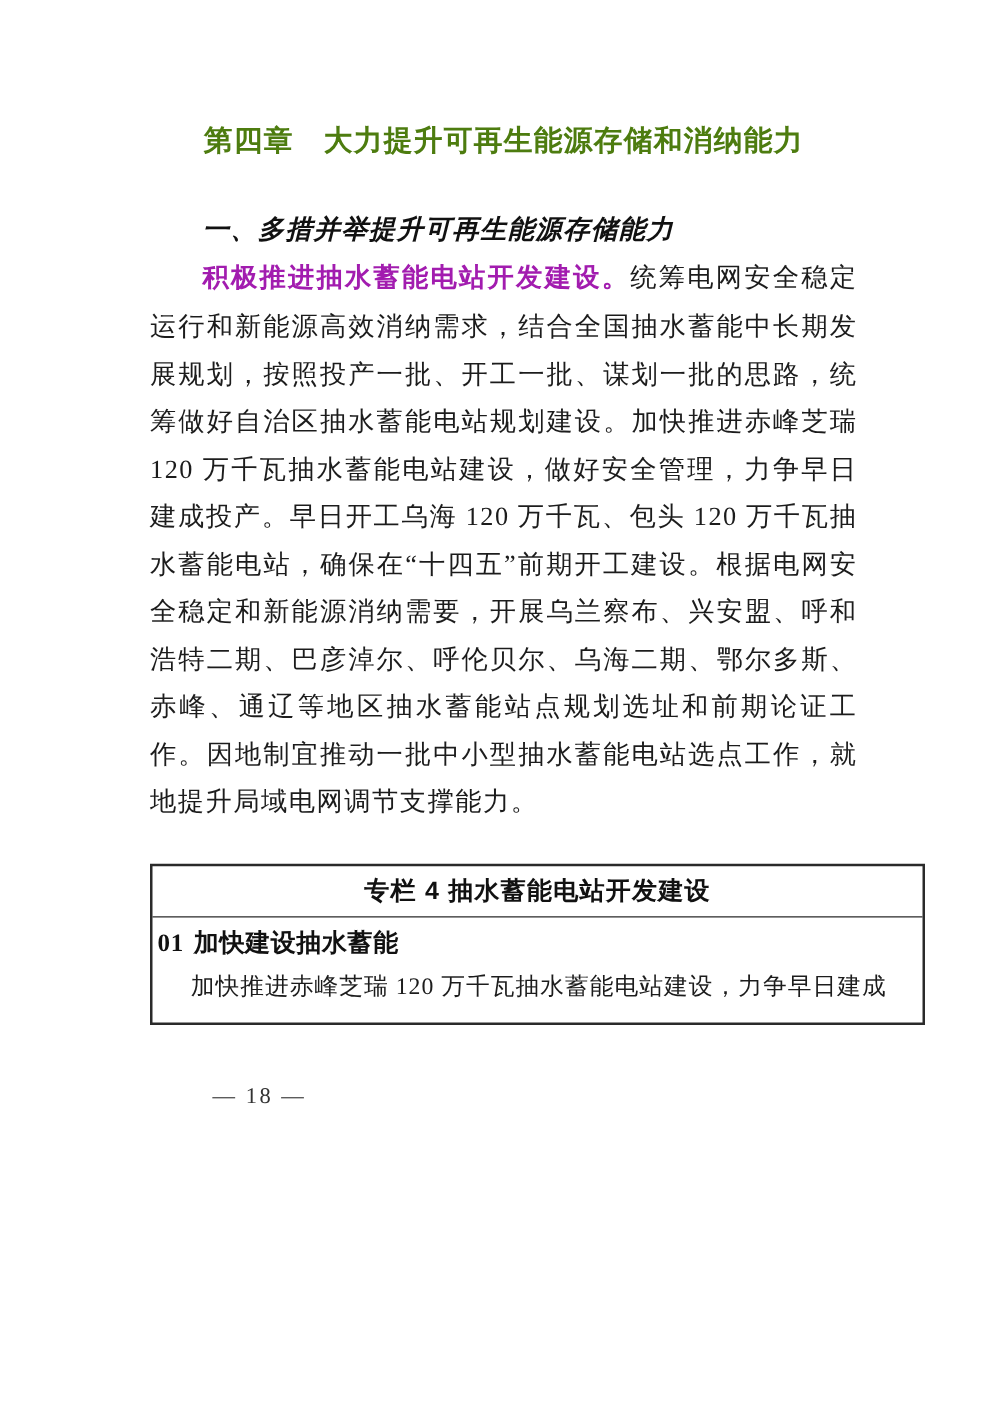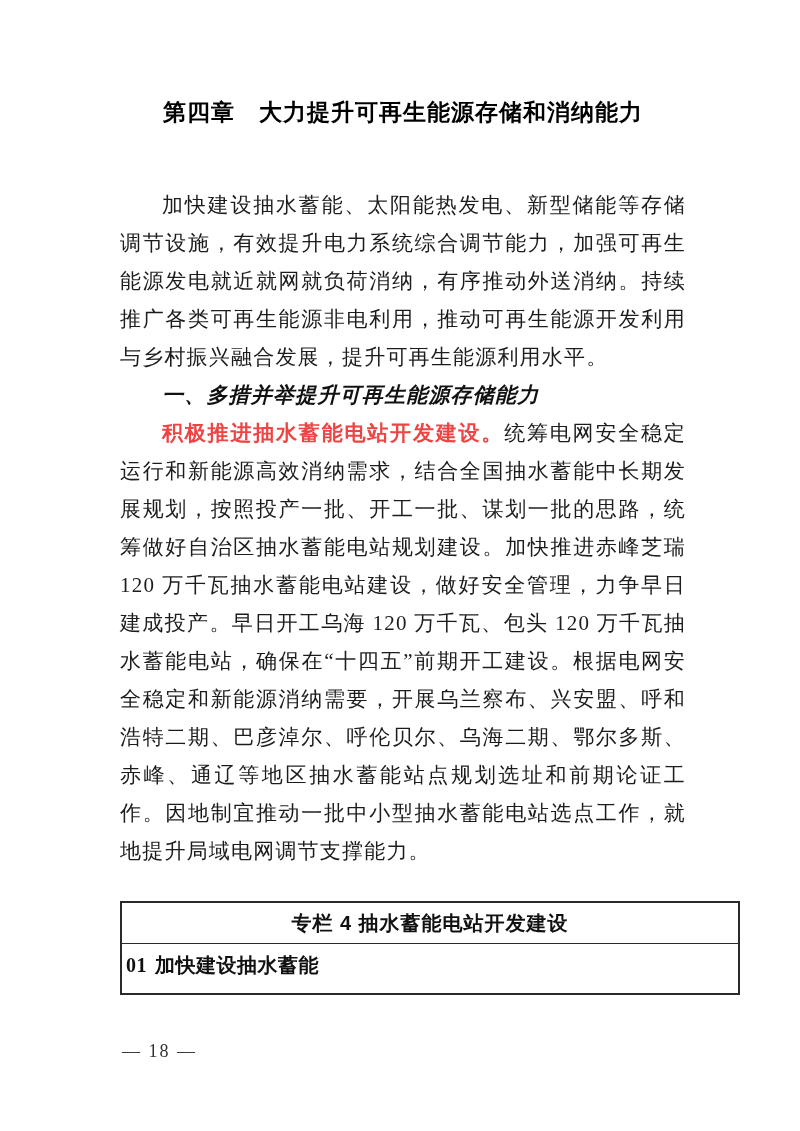--- a/index.html
+++ b/index.html
@@ -21,23 +21,23 @@
     left: 120px;
     top: 96px;
     width: 566px;
   }
   .chapter-title {
     font-family: "Liberation Sans", "DejaVu Sans", sans-serif;
     font-weight: bold;
     font-size: 23px;
     line-height: 32px;
     text-align: center;
-    margin: 0 0 58px 0;
+    margin: 0 0 37px 0;
     letter-spacing: 1px;
-    color: #000000;
+    color: #4d7c0f;
   }
   .body-para {
     font-size: 21px;
     line-height: 38px;
     letter-spacing: 1.2px;
     text-align: justify;
     text-indent: 2em;
     margin: 0;
     color: #1c1c1c;
   }
@@ -48,21 +48,21 @@
     line-height: 38px;
     letter-spacing: 1.2px;
     text-indent: 2em;
     margin: 0;
     color: #111111;
     font-style: italic;
   }
   .bold-lead {
     font-family: "Liberation Sans", "DejaVu Sans", sans-serif;
     font-weight: bold;
-    color: #ef4444;
+    color: #a21caf;
   }
   .column-box {
     margin-top: 31px;
     width: 620px;
     border: 2px solid #2a2a2a;
     box-sizing: border-box;
   }
   .column-box-header {
     font-family: "Liberation Sans", "DejaVu Sans", sans-serif;
     font-weight: bold;
@@ -99,39 +99,40 @@
     margin: 2px 0 0 0;
     color: #1c1c1c;
   }
   .page-footer {
     margin-top: 46px;
     font-size: 18px;
     letter-spacing: 2px;
     color: #333333;
     text-align: left;
     padding-left: 2px;
+    margin-left: 48px;
   }
 </style>
 </head>
 <body>
 
 <div class="page">
   <div class="content">
 
     <h1 class="chapter-title">第四章　大力提升可再生能源存储和消纳能力</h1>
 
-    <p class="body-para">加快建设抽水蓄能、太阳能热发电、新型储能等存储调节设施，有效提升电力系统综合调节能力，加强可再生能源发电就近就网就负荷消纳，有序推动外送消纳。持续推广各类可再生能源非电利用，推动可再生能源开发利用与乡村振兴融合发展，提升可再生能源利用水平。</p>
 
     <h2 class="section-heading">一、多措并举提升可再生能源存储能力</h2>
 
     <p class="body-para"><span class="bold-lead">积极推进抽水蓄能电站开发建设。</span><span>统筹电网安全稳定运行和新能源高效消纳需求，结合全国抽水蓄能中长期发展规划，按照投产一批、开工一批、谋划一批的思路，统筹做好自治区抽水蓄能电站规划建设。加快推进赤峰芝瑞 120 万千瓦抽水蓄能电站建设，做好安全管理，力争早日建成投产。早日开工乌海 120 万千瓦、包头 120 万千瓦抽水蓄能电站，确保在“十四五”前期开工建设。根据电网安全稳定和新能源消纳需要，开展乌兰察布、兴安盟、呼和浩特二期、巴彦淖尔、呼伦贝尔、乌海二期、鄂尔多斯、赤峰、通辽等地区抽水蓄能站点规划选址和前期论证工作。因地制宜推动一批中小型抽水蓄能电站选点工作，就地提升局域电网调节支撑能力。</span></p>
 
     <div class="column-box">
       <div class="column-box-header">专栏 4  抽水蓄能电站开发建设</div>
       <div class="column-box-body">
         <div class="box-item-title"><span class="box-item-number">01</span><span>加快建设抽水蓄能</span></div>
+        <p class="box-item-body">加快推进赤峰芝瑞 120 万千瓦抽水蓄能电站建设，力争早日建成</p>
       </div>
     </div>
 
     <div class="page-footer">— 18 —</div>
 
   </div>
 </div>
 
 </body></html>

